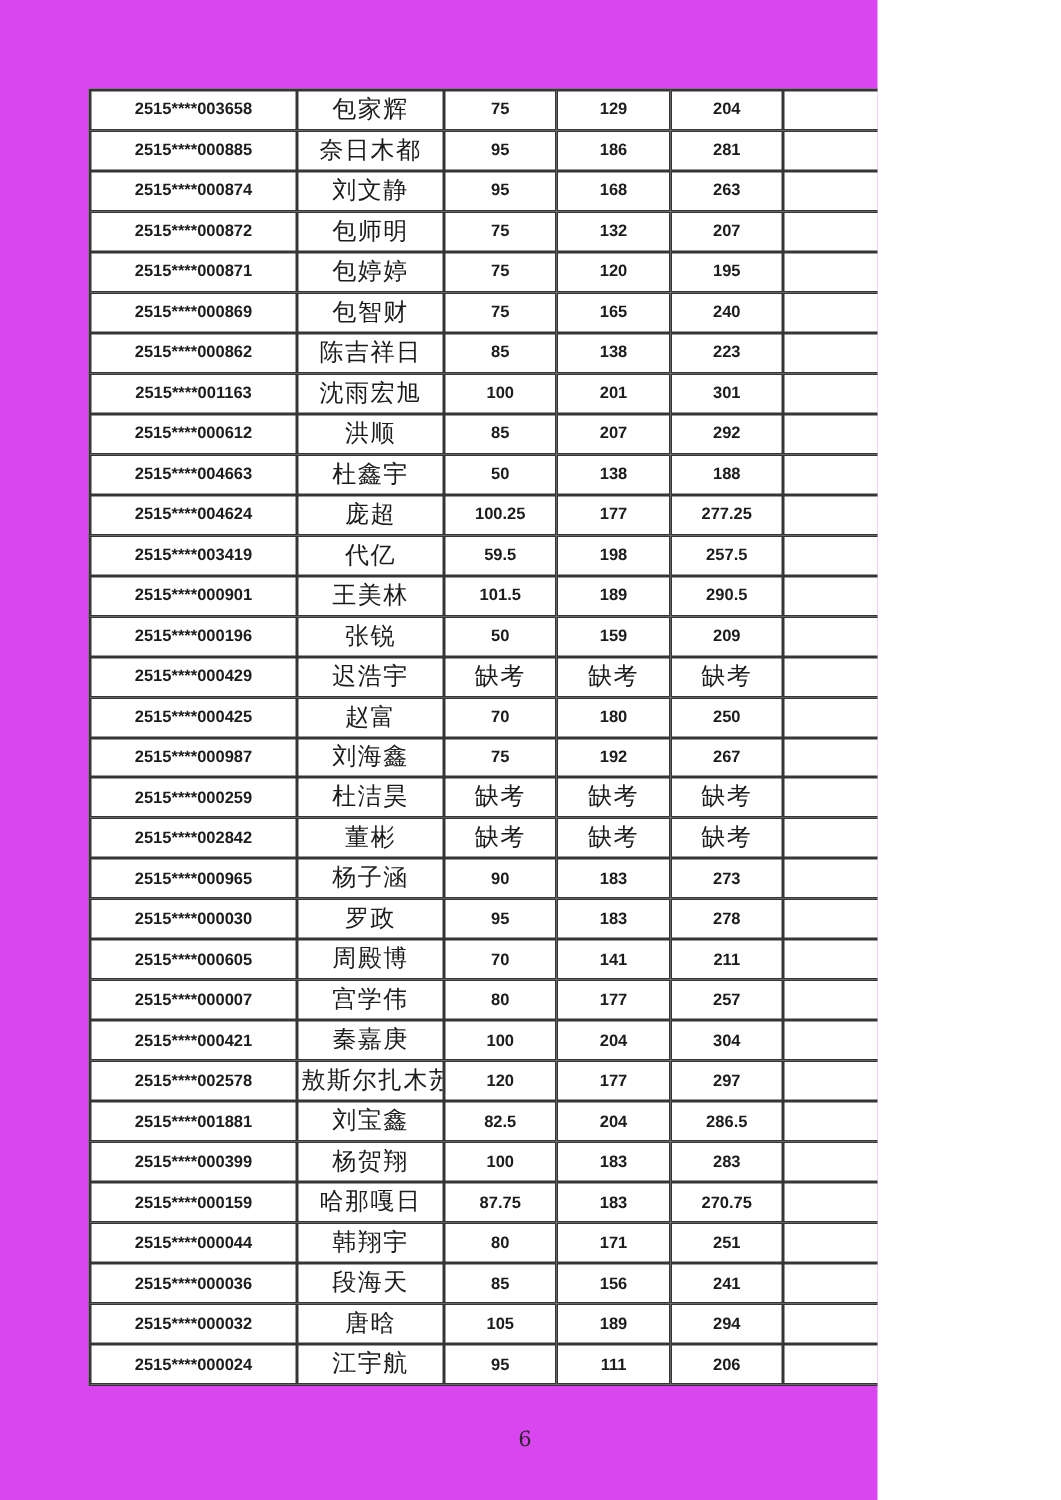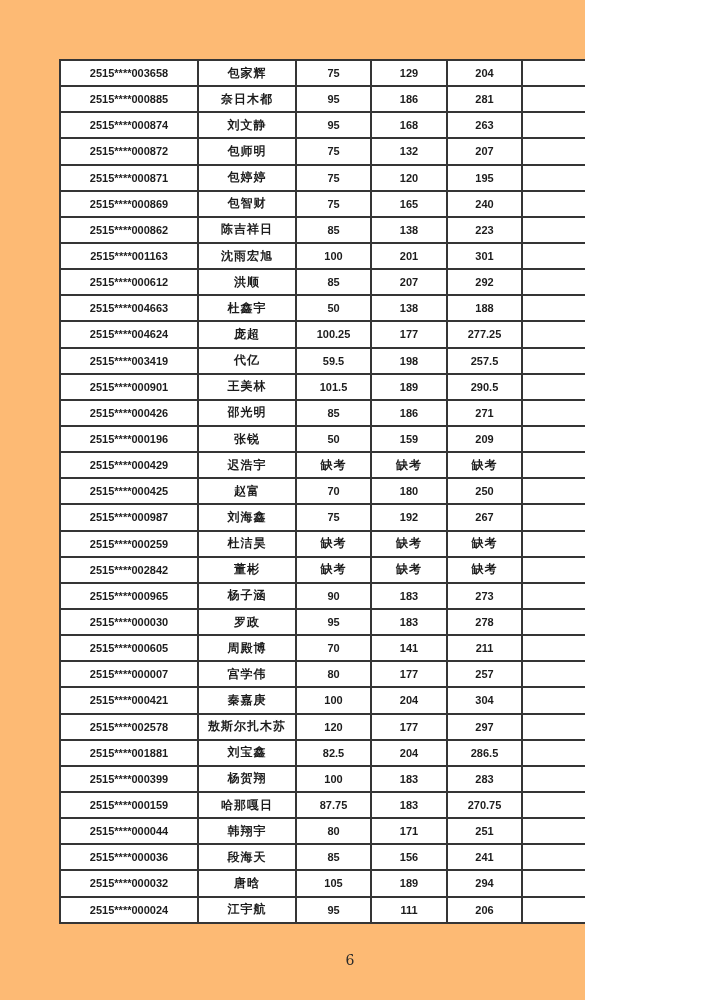--- a/index.html
+++ b/index.html
@@ -4,21 +4,21 @@
 <style>
   html, body {
     margin: 0;
     padding: 0;
     background: #ffffff;
   }
   .page {
     position: relative;
     width: 585px;
     height: 1000px;
-    background: #fdba74;
+    background: #d946ef;
     overflow: hidden;
   }
   table.results {
     position: absolute;
     left: 59px;
     top: 59px;
     width: 582px;
     height: 865px;
     border-collapse: separate;
     border-spacing: 0;
@@ -34,22 +34,22 @@
     padding: 0 2px;
     overflow: hidden;
     white-space: nowrap;
     font-family: "Liberation Sans", sans-serif;
     font-size: 11px;
     font-weight: bold;
     color: #1c1c1c;
   }
   table.results td.cjk {
     font-family: "Liberation Serif", "DejaVu Serif", serif;
-    font-size: 12px;
-    font-weight: bold;
+    font-size: 16px;
+    font-weight: normal;
     letter-spacing: 1px;
   }
   .footer {
     position: absolute;
     left: 59px;
     top: 952px;
     width: 582px;
     text-align: center;
     font-family: "DejaVu Serif", "Liberation Serif", serif;
     font-size: 14px;
@@ -169,28 +169,20 @@
         </tr>
         <tr>
           <td>2515****000901</td>
           <td class="cjk">王美林</td>
           <td>101.5</td>
           <td>189</td>
           <td>290.5</td>
           <td></td>
         </tr>
         <tr>
-          <td>2515****000426</td>
-          <td class="cjk">邵光明</td>
-          <td>85</td>
-          <td>186</td>
-          <td>271</td>
-          <td></td>
-        </tr>
-        <tr>
           <td>2515****000196</td>
           <td class="cjk">张锐</td>
           <td>50</td>
           <td>159</td>
           <td>209</td>
           <td></td>
         </tr>
         <tr>
           <td>2515****000429</td>
           <td class="cjk">迟浩宇</td>

